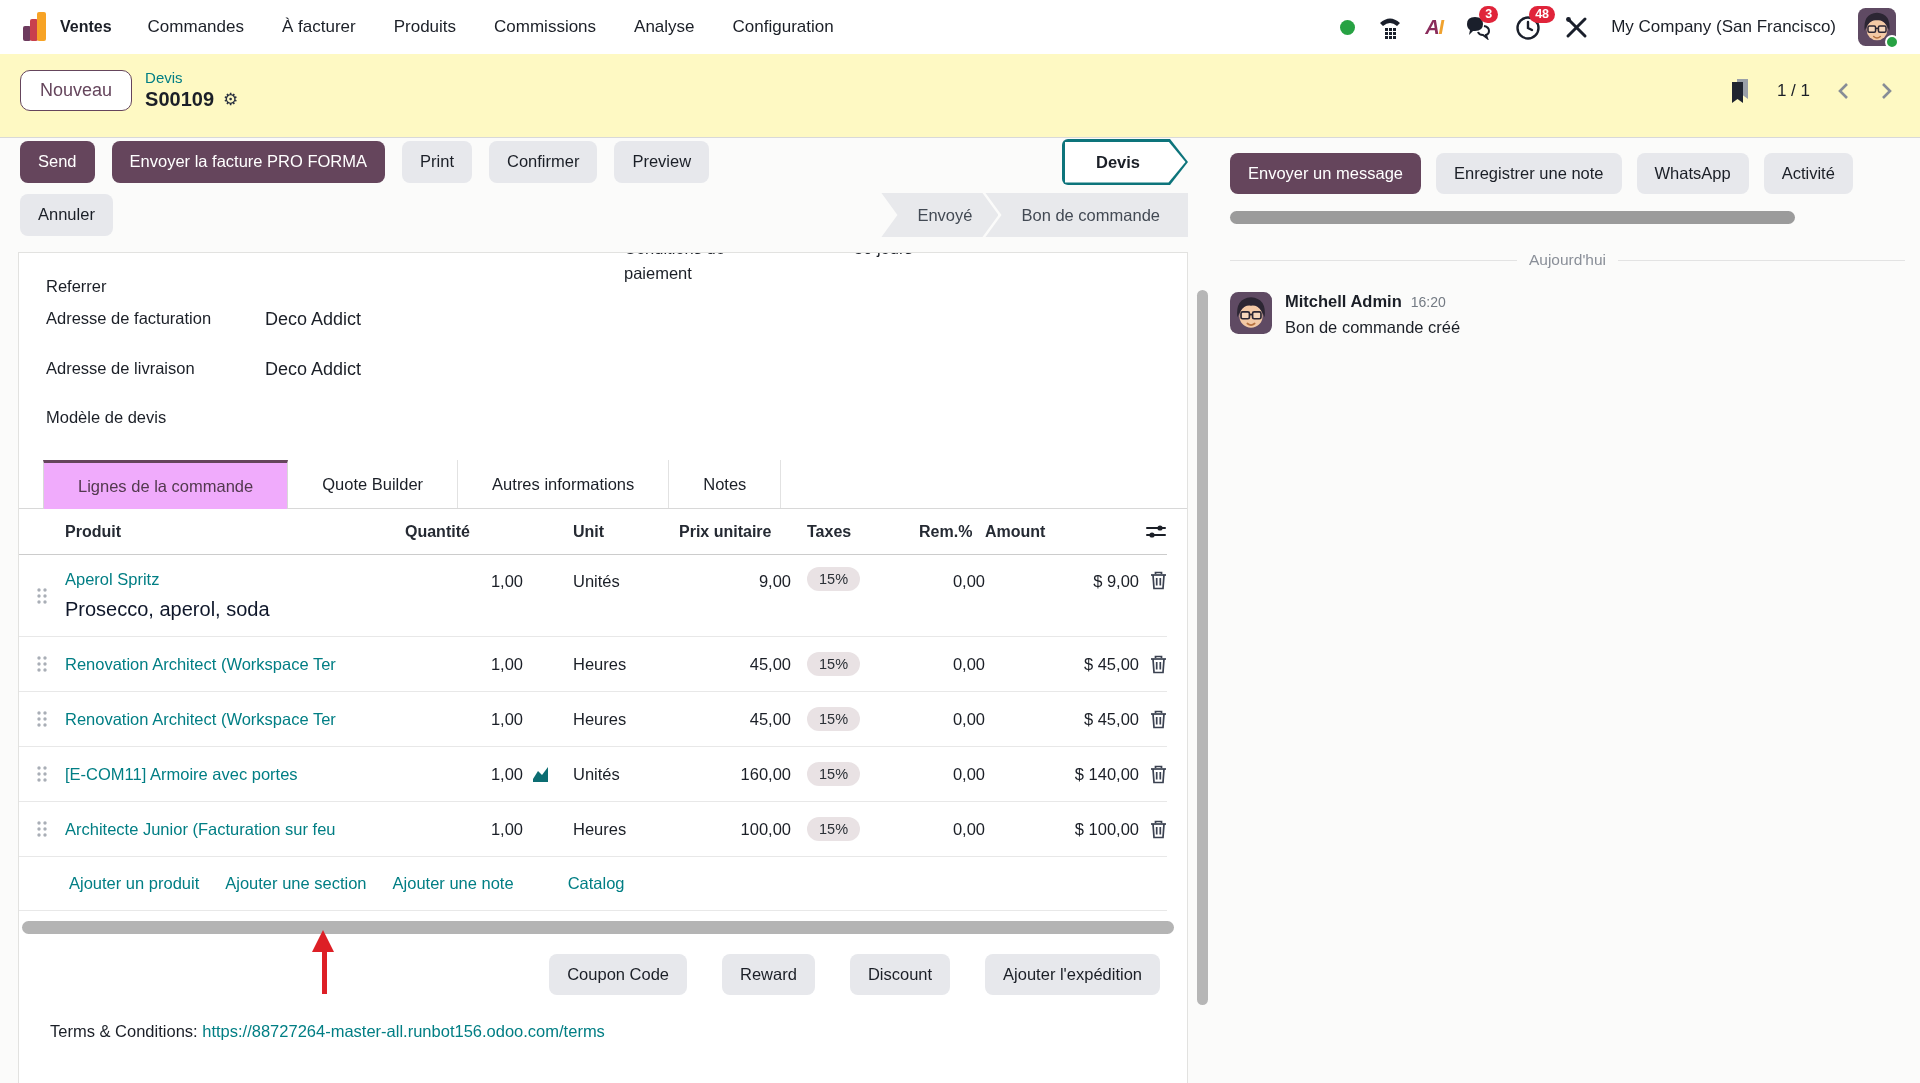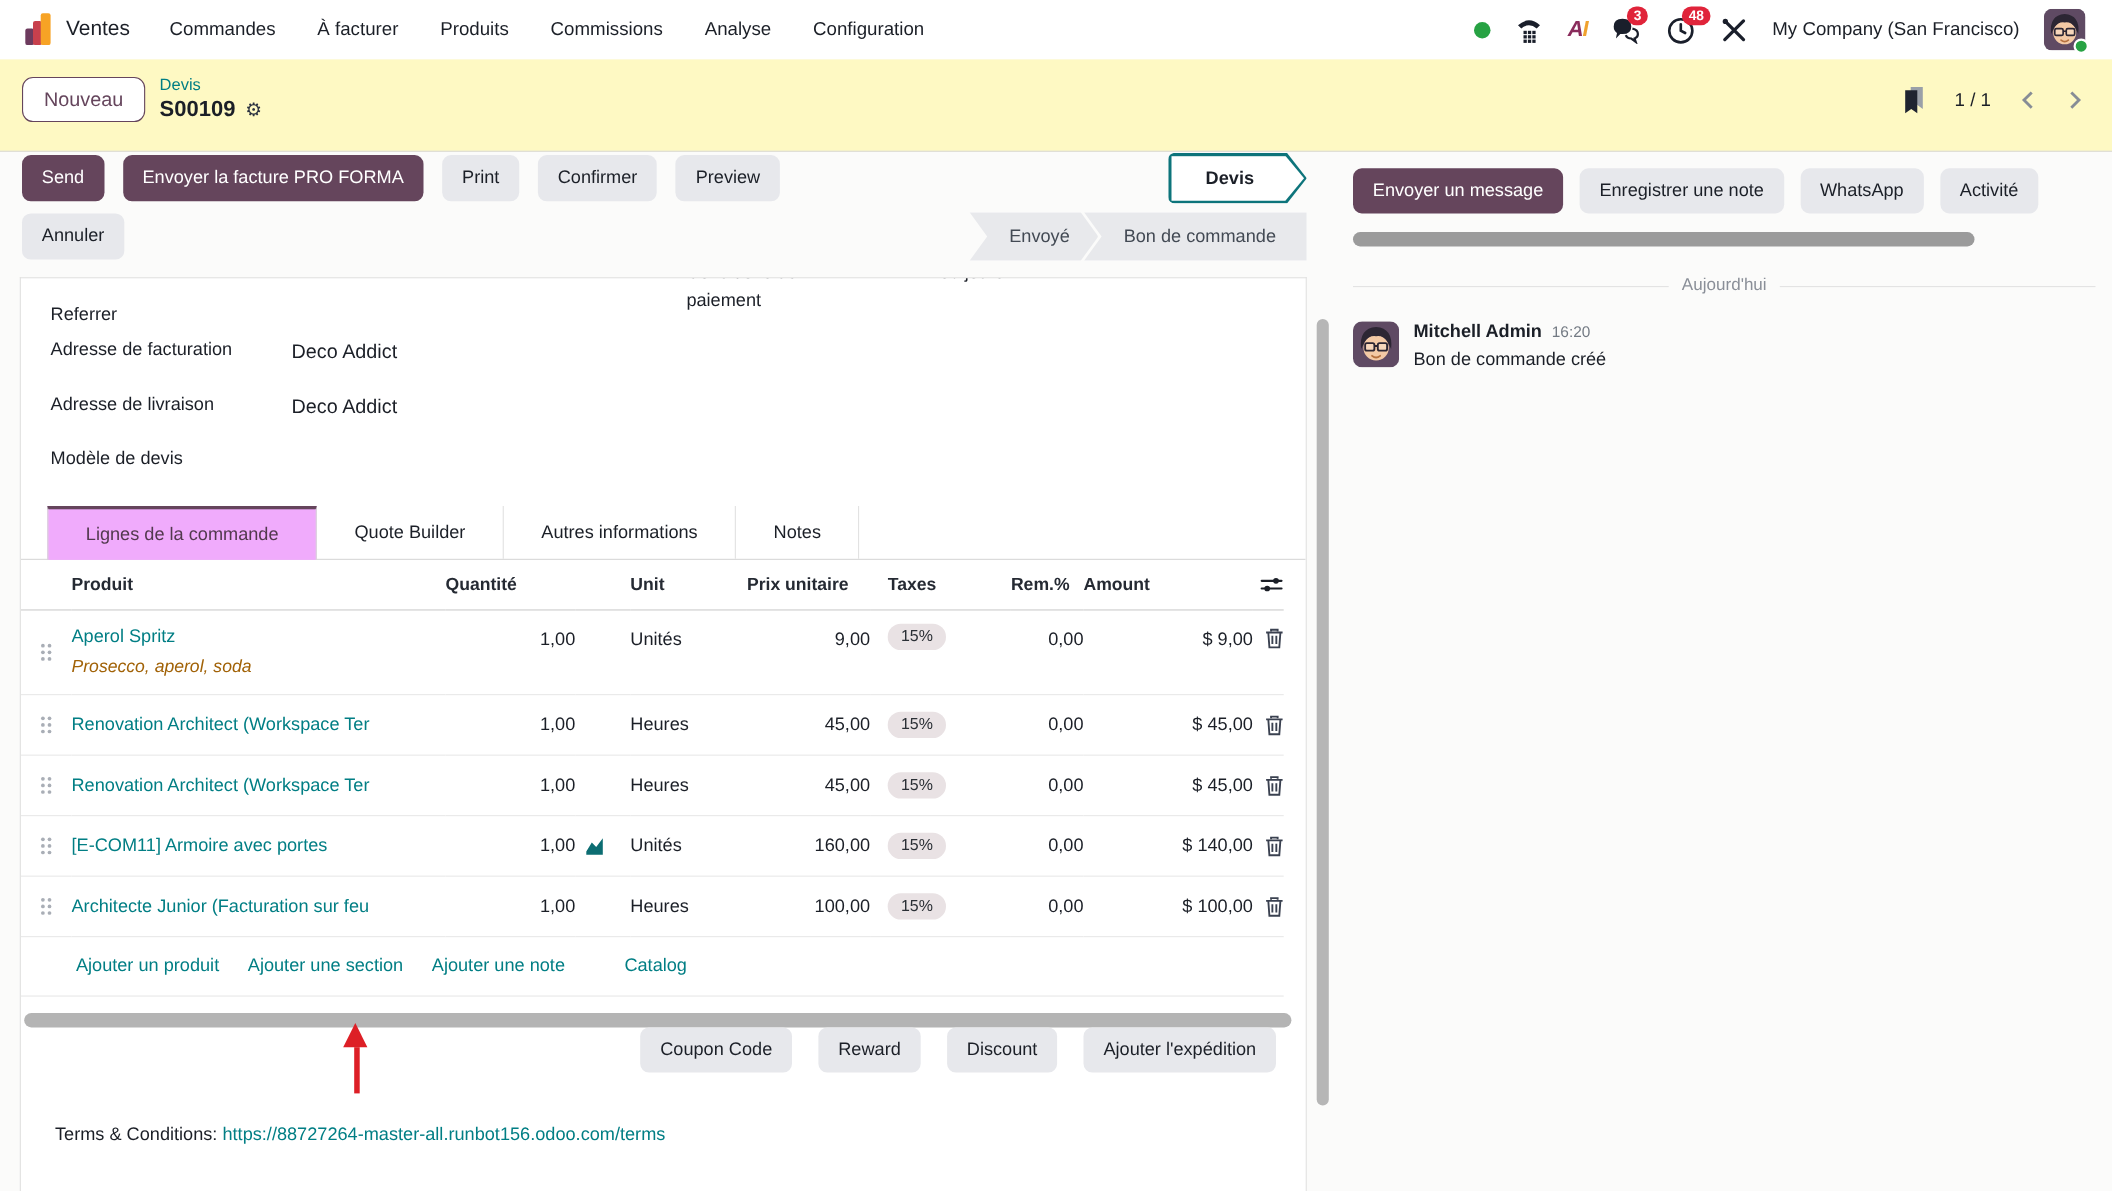--- a/index.html
+++ b/index.html
@@ -6,21 +6,21 @@
   html,body { width:1920px; height:1083px; }
   body {
     font-family: "Liberation Sans", sans-serif;
     background:#fbfbfa; color:#1b1f27; overflow:hidden; position:relative;
     font-size:16px;
   }
   
   .topbar { position:absolute; top:0; left:0; right:0; height:54px; background:#fff;
             display:flex; align-items:center; padding:0 24px 0 22px; }
   .brand { display:flex; align-items:center; gap:10px; margin-right:36px; }
-  .brand-name { font-size:19px; font-weight:400; }
+  .brand-name { font-size:16px; font-weight:700; }
   .menu { display:flex; align-items:flex-end; gap:38px; font-size:17px; }
   .menu-item { cursor:pointer; }
   .systray { margin-left:auto; display:flex; align-items:center; gap:22px; }
   .presence-dot { width:15px; height:15px; border-radius:50%; background:#27a243; }
   .tray-icon { position:relative; display:flex; align-items:center; }
   .badge { position:absolute; top:-8px; left:14px; background:#e0243a; color:#fff;
            font-size:12.5px; font-weight:700; border-radius:10px; padding:1px 6px; line-height:15px;}
   .ai-logo { font-size:20px; font-weight:700; font-style:italic; letter-spacing:-1px; }
   .ai-logo .a { color:#8a2c5c; } .ai-logo .i { color:#f0a22e; }
   .company { font-size:17px; }
@@ -83,41 +83,41 @@
   .o-list col.c-ico{width:50px} .o-list col.c-uom{width:106px} .o-list col.c-price{width:112px}
   .o-list col.c-tax{width:128px} .o-list col.c-rem{width:66px} .o-list col.c-amt{width:154px}
   .o-list col.c-del{width:28px}
   .o-list th { font-size:16px; font-weight:600; color:#252a33; padding:14px 0 13px; text-align:left;
                border-bottom:1px solid #cccccc; white-space:nowrap;}
   .o-list td { font-size:16.5px; padding:15px 0; border-bottom:1px solid #e8e8e8; vertical-align:middle;
                white-space:nowrap; overflow:hidden;}
   .num { text-align:right; }
   .tax-cell { padding-left:16px !important; }
   .prod-link { color:#017e84; cursor:pointer; }
-  .prod-desc { font-style:italic; font-size:16px; color:#a16207; padding-top:9px; }
+  .prod-desc { font-size:20px; color:#0f172a; padding-top:9px; }
   .tax-badge { display:inline-block; background:#e9e2e4; border-radius:12px; padding:4px 12px;
                font-size:14.5px; color:#2b3036; }
   .handle { color:#a9aeb6; display:flex; justify-content:center; cursor:grab; }
   .trash { display:flex; justify-content:flex-end; cursor:pointer; }
   .links-row { display:flex; align-items:center; height:54px; padding-left:50px; font-size:16.5px;
                color:#017e84; border-bottom:1px solid #e8e8e8; width:1148px;}
   .links-row span { cursor:pointer; }
   .links-row .ml { margin-left:26px; } .links-row .mll { margin-left:54px; }
   
   .hscroll { position:absolute; left:3px; top:668px; width:1152px; height:13px; background:#b4b4b4;
              border-radius:7px; cursor:pointer; }
   .vscroll { position:absolute; left:1197px; top:290px; width:11px; height:715px; background:#b6b6b6;
              border-radius:6px; cursor:pointer; }
   
   .red-arrow { position:absolute; left:293px; top:677px; width:24px; }
   .red-arrow .head { width:0; height:0; border-left:11px solid transparent; border-right:11px solid transparent;
                      border-bottom:22px solid #dd1f26; }
   .red-arrow .shaft { width:5px; height:42px; background:#dd1f26; margin:0 auto; }
   
-  .footer-actions { position:absolute; top:681px; right:27px; display:flex; gap:24px;padding-left:17px; }
+  .footer-actions { position:absolute; top:701px; right:27px; display:flex; gap:35px;padding-left:17px; }
   .terms { position:absolute; top:769px; left:31px; font-size:16.5px; }
   .terms a { color:#017e84; text-decoration:none; cursor:pointer; }
   .totals { position:absolute; top:757px; right:31px; width:240px; border-top:1px solid #c9c9c9; padding-top:10px; }
   .tot-row { display:flex; justify-content:space-between; font-size:16.5px; margin-bottom:12px; }
   .tot-row .v.bold { font-weight:700; }
   
   .chatter { position:absolute; left:1222px; top:139px; right:0; bottom:0; padding:14px 15px 0 8px; }
   .chatter-btns { display:flex; gap:15px; }
   .chatter-scroll { margin-top:17px; width:565px; height:13px; background:#9b9b9b; border-radius:7px; }
   .date-divider { margin-top:27px; display:flex; align-items:center; gap:12px; color:#8a8f98; font-size:15.5px; }

